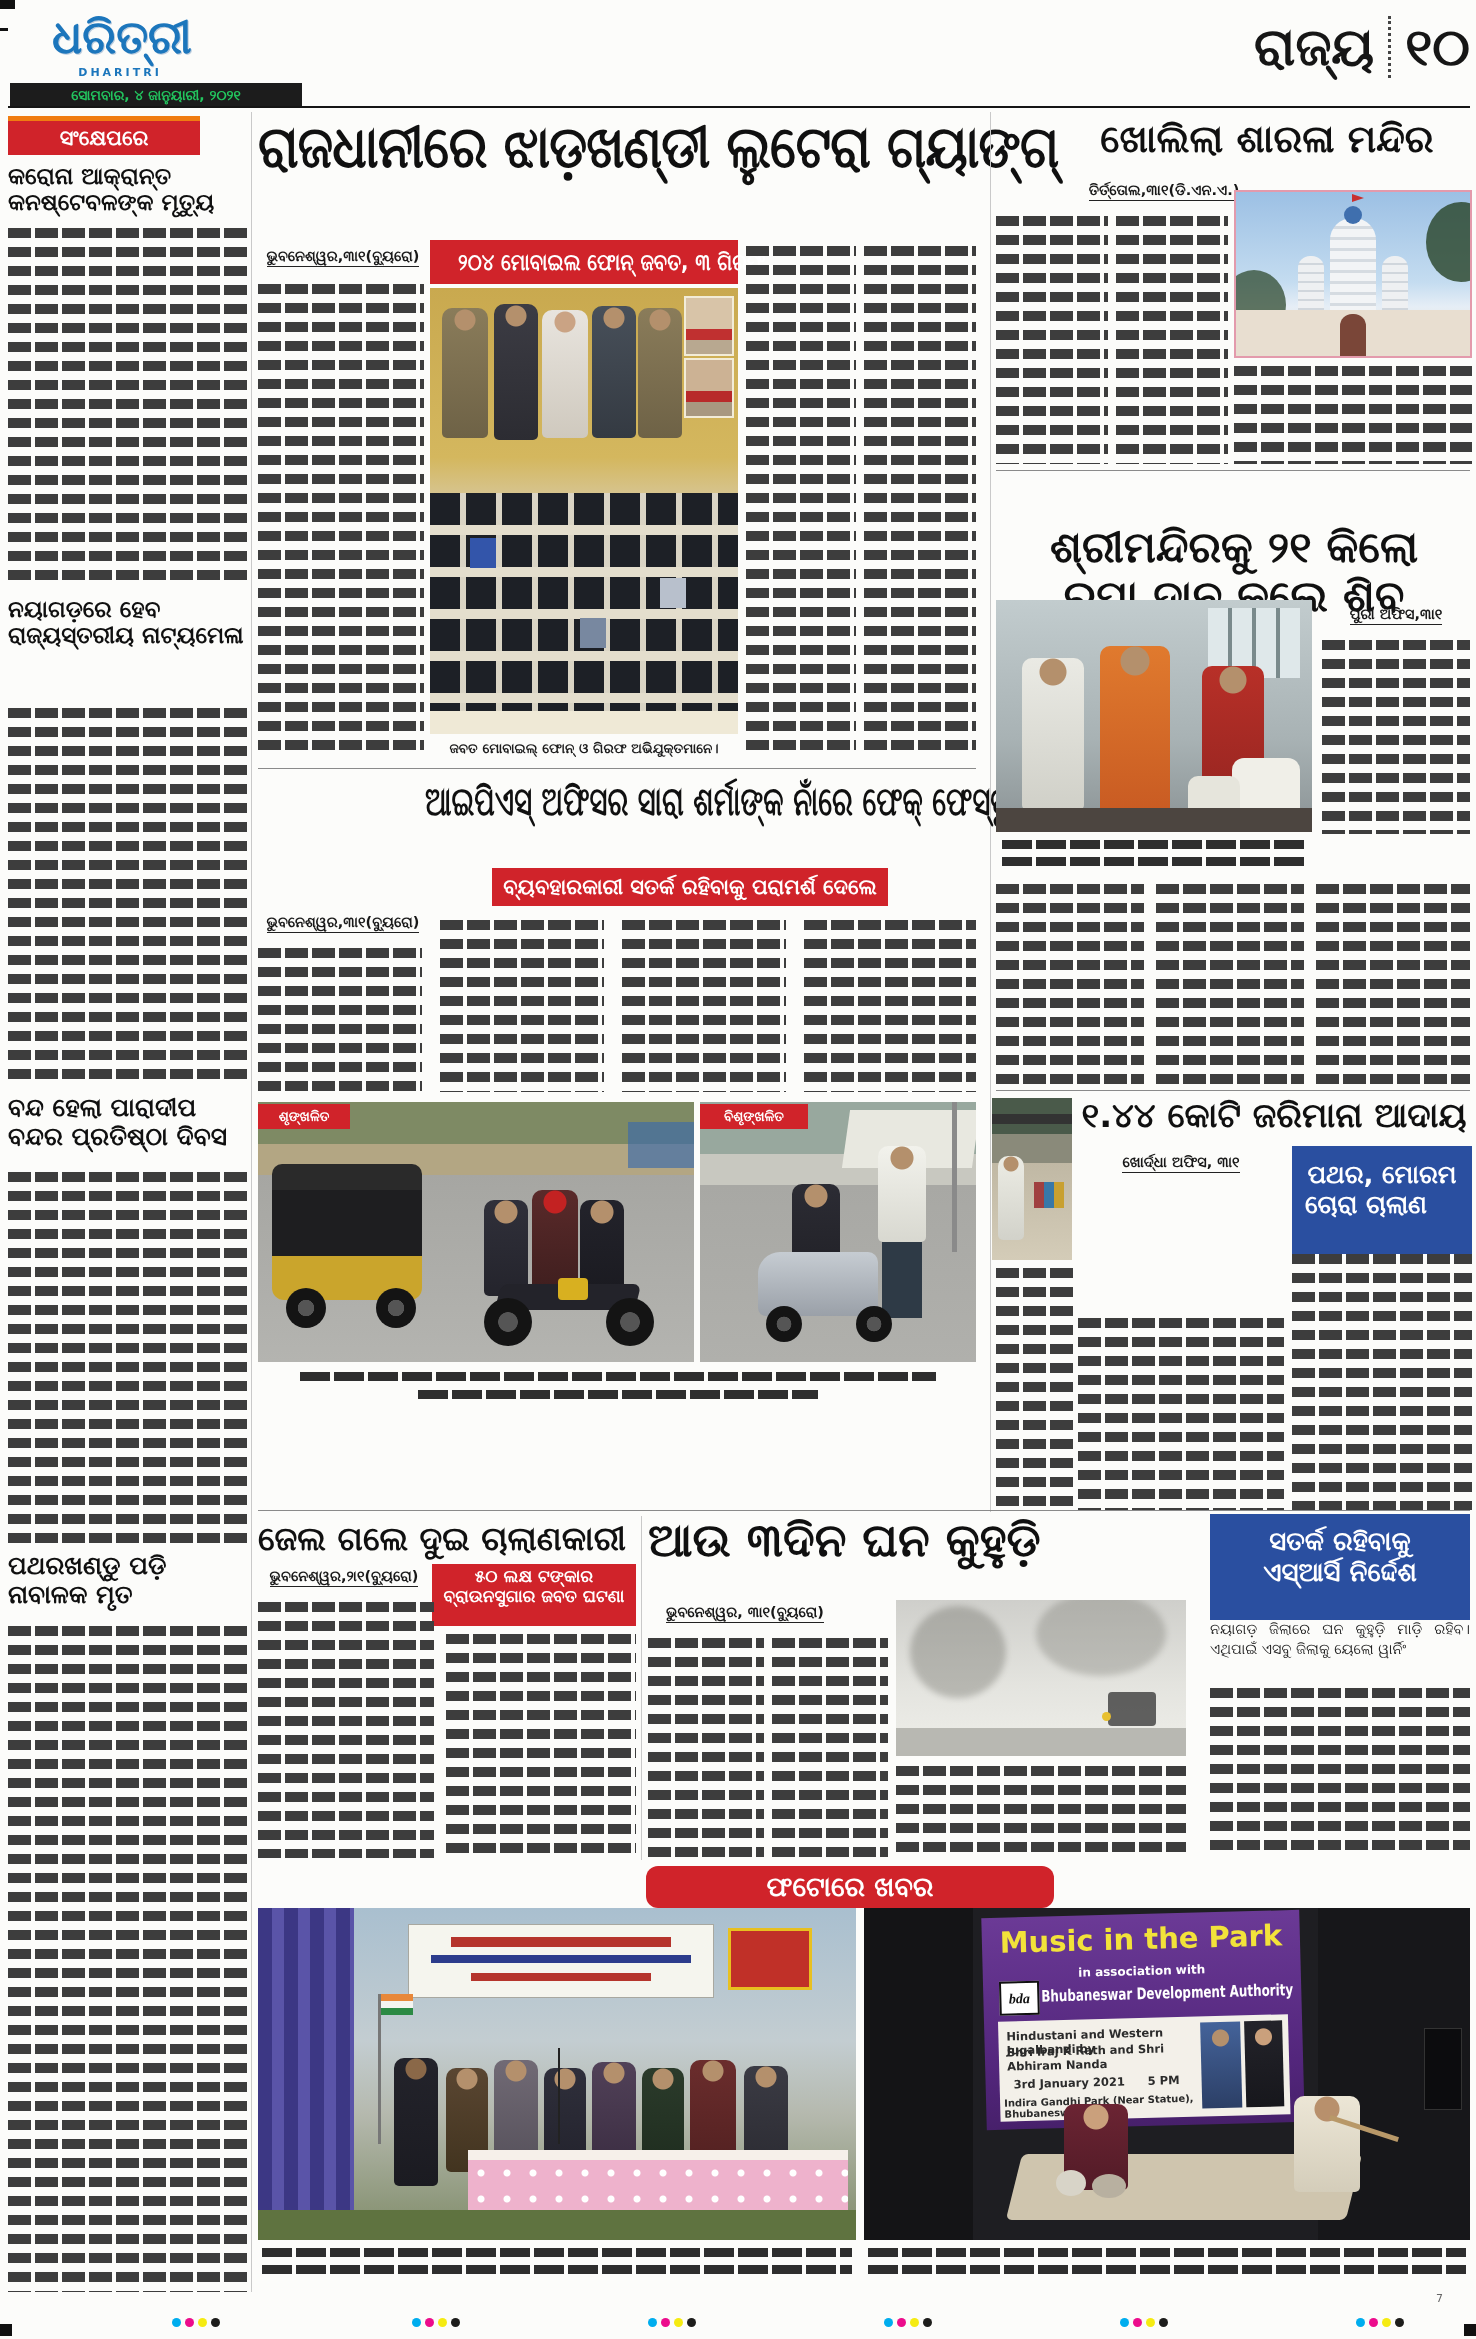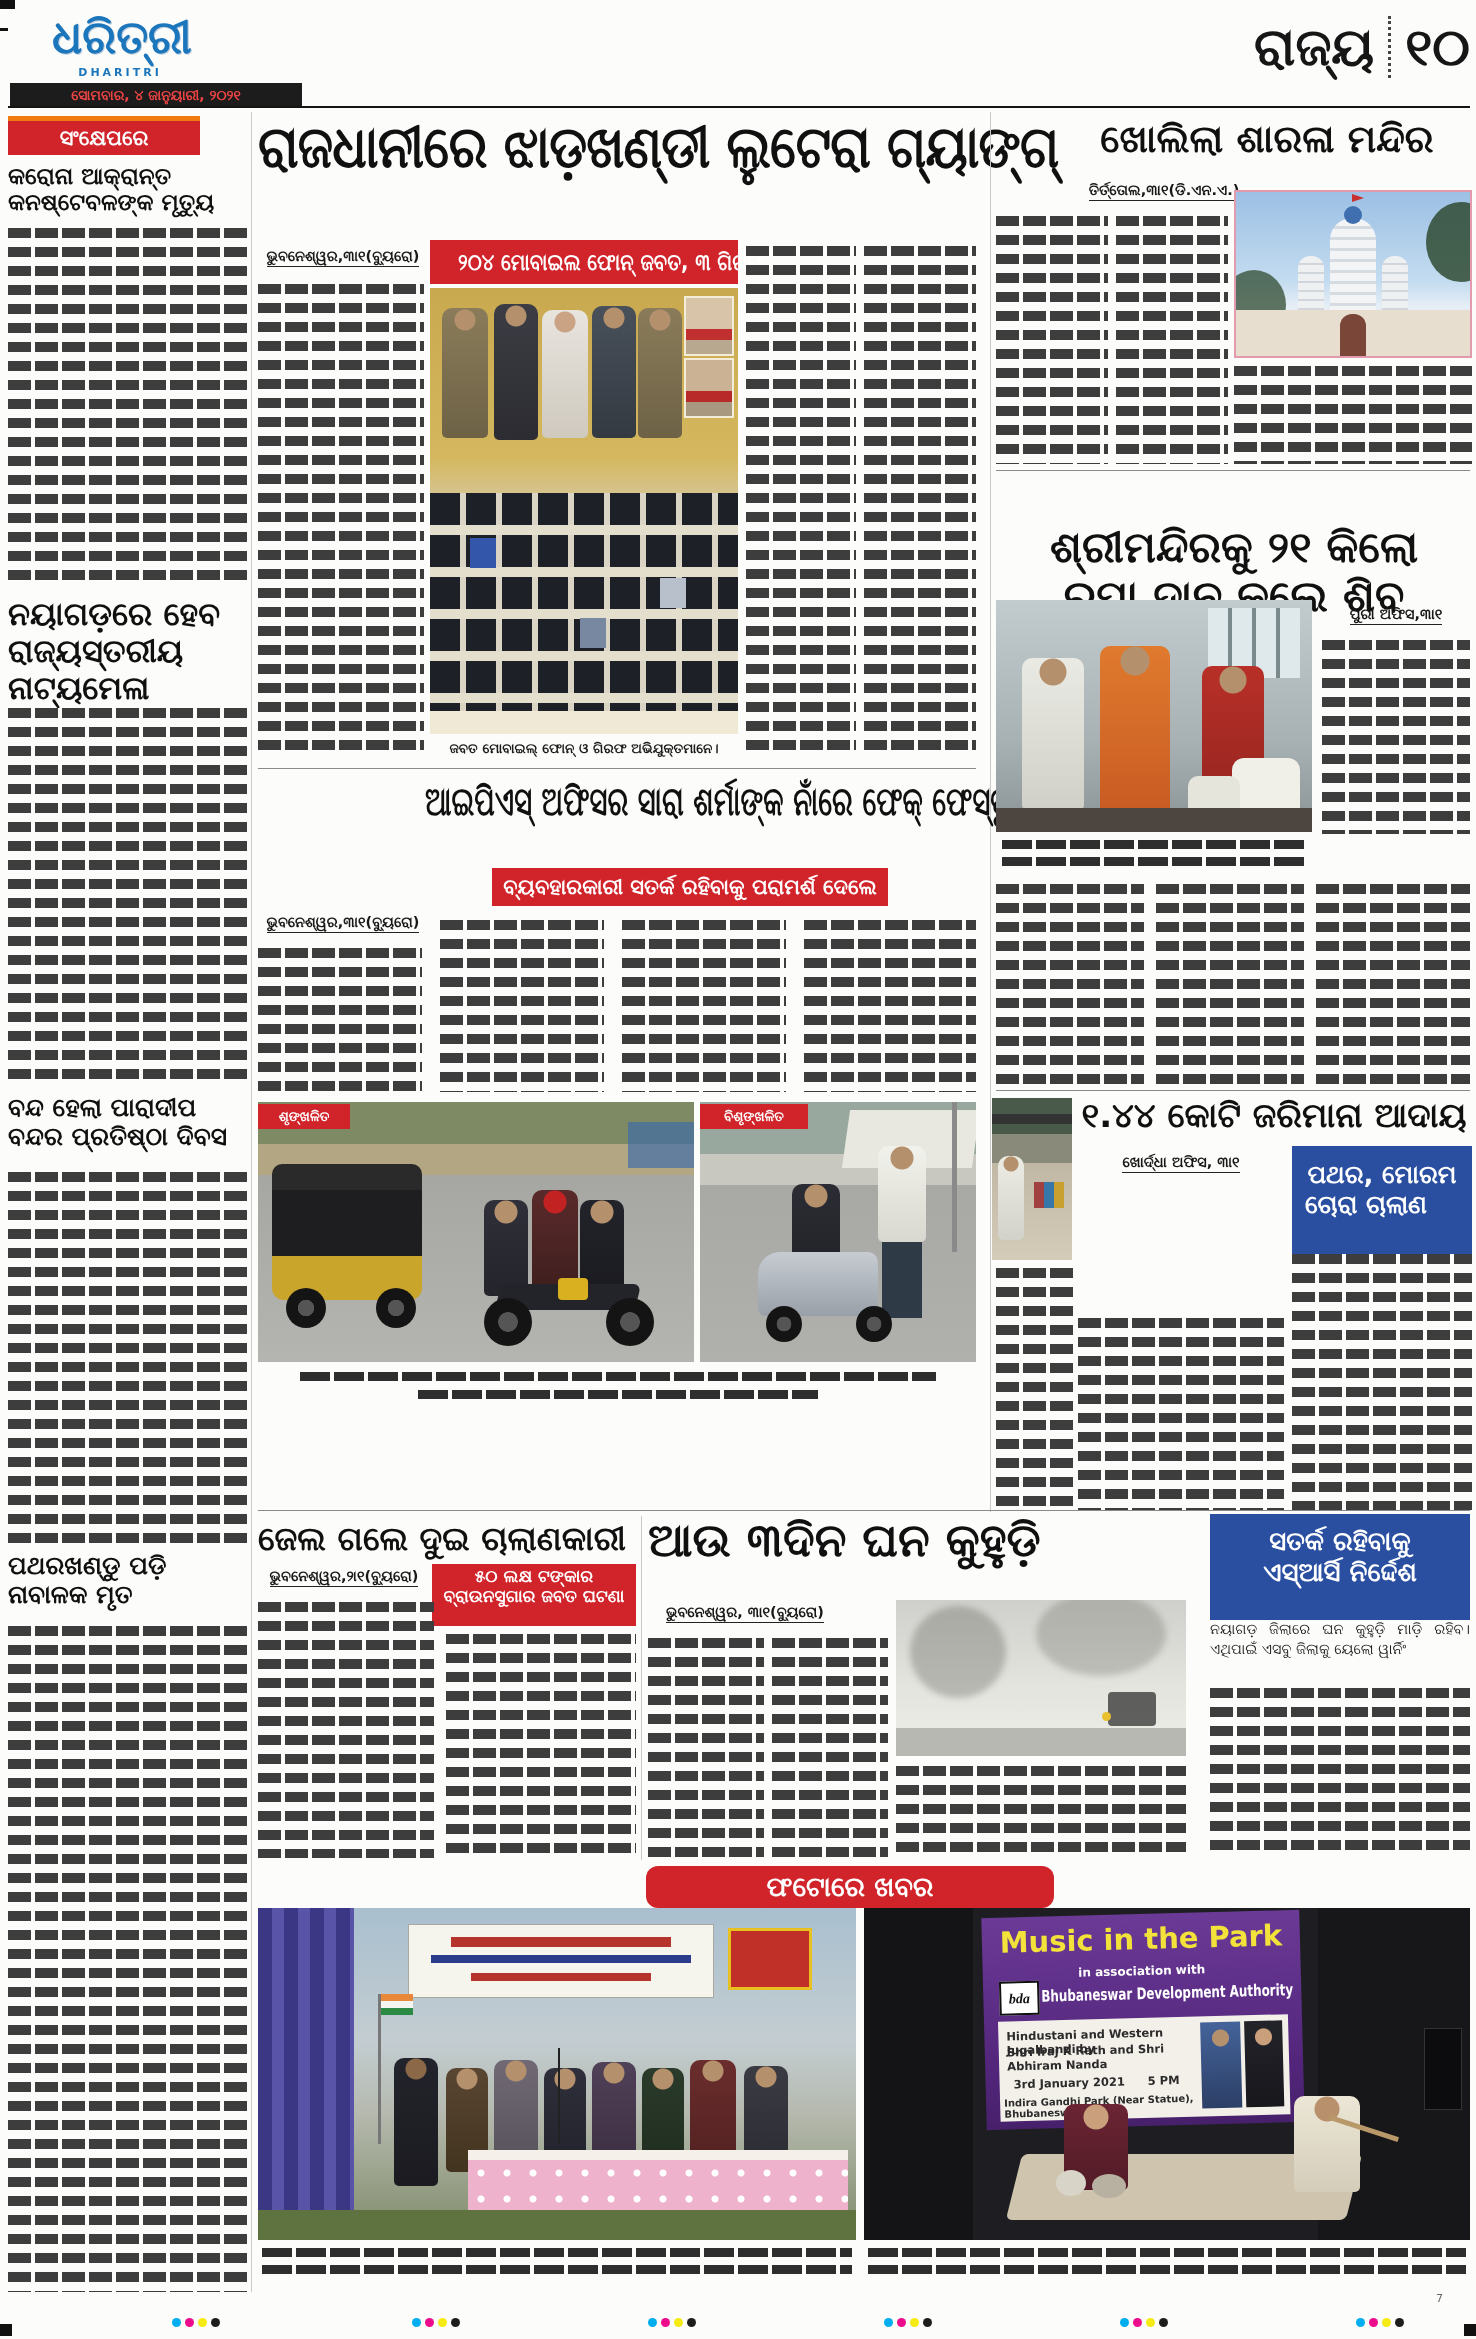--- a/index.html
+++ b/index.html
@@ -43,36 +43,36 @@
 
   <div class="b" style="left:50px;top:10px;width:140px;text-align:center;">
     <div style="width:140px;">
       <span style="font-size: 46px; font-weight: bold; color: rgb(28, 118, 188); text-shadow: rgb(187, 204, 221) 1px 1px 0px; display: inline-block; white-space: nowrap; transform-origin: center center; transform: scaleX(0.972222);">ଧରିତ୍ରୀ</span>
     </div>
     <div style="width:140px;margin-top:-4px;">
       <span style="font-size: 11px; font-weight: bold; letter-spacing: 3px; color: rgb(28, 118, 188); display: inline-block; white-space: nowrap;">DHARITRI</span>
     </div>
   </div>
   <div class="b" style="left:10px;top:83px;width:292px;height:23px;background:#1c1c1c;text-align:center;line-height:23px;">
-    <span style="color: #ef4444; font-weight: bold; font-size: 14px; display: inline-block; white-space: nowrap;">ସୋମବାର, ୪ ଜାନୁୟାରୀ, ୨୦୨୧</span>
+    <span style="color: #22c55e; font-weight: bold; font-size: 14px; display: inline-block; white-space: nowrap;">ସୋମବାର, ୪ ଜାନୁୟାରୀ, ୨୦୨୧</span>
   </div>
   <div class="b" style="left:1075px;top:8px;width:395px;height:78px;display:flex;align-items:center;justify-content:flex-end;gap:14px;">
     <span style="font-size:52px;font-weight:bold;color:#161616;">ରାଜ୍ୟ</span>
     <span style="height:62px;border-left:3px dotted #444;"></span>
     <span style="font-size:52px;font-weight:bold;color:#161616;">୧୦</span>
   </div>
   <div class="hr2" style="left:8px;top:106px;width:1462px;"></div>
 
   <div class="b" style="left:8px;top:116px;width:192px;height:5px;background:#f07c10;"></div>
   <div class="redbox" style="left:8px;top:121px;width:192px;height:34px;line-height:34px;">
     <span style="font-size: 21px; display: inline-block; white-space: nowrap;">ସଂକ୍ଷେପରେ</span>
   </div>
   <div class="hl" style="left:8px;top:163px;width:240px;font-size:23px;">କରୋନା ଆକ୍ରାନ୍ତ କନଷ୍ଟେବଳଙ୍କ ମୃତ୍ୟୁ</div>
   <div class="fx" style="left:8px;top:228px;width:240px;height:358px;"></div>
-  <div class="hl" style="left:8px;top:596px;width:240px;font-size:32px;">ନୟାଗଡ଼ରେ ହେବ ରାଜ୍ୟସ୍ତରୀୟ ନାଟ୍ୟମେଳା</div>
+  <div class="hl" style="left:8px;top:596px;width:240px;font-size:23px;">ନୟାଗଡ଼ରେ ହେବ ରାଜ୍ୟସ୍ତରୀୟ ନାଟ୍ୟମେଳା</div>
   <div class="fx" style="left:8px;top:708px;width:240px;height:376px;"></div>
   <div class="hl" style="left:8px;top:1094px;width:240px;font-size:25px;">ବନ୍ଦ ହେଲା ପାରାଦୀପ ବନ୍ଦର ପ୍ରତିଷ୍ଠା ଦିବସ</div>
   <div class="fx" style="left:8px;top:1172px;width:240px;height:372px;"></div>
   <div class="hl" style="left:8px;top:1552px;width:240px;font-size:25px;">ପଥରଖଣ୍ଡୁ ପଡ଼ି ନାବାଳକ ମୃତ</div>
   <div class="fx" style="left:8px;top:1626px;width:240px;height:666px;"></div>
   <div class="vr" style="left:251px;top:112px;height:2180px;"></div>
 
   <div class="b" style="left:258px;top:114px;width:800px;">
     <span class="hl" style="position: static; font-size: 58px; letter-spacing: -1px; display: inline-block; white-space: nowrap; transform-origin: left center; transform: scaleX(0.882029);">ରାଜଧାନୀରେ ଝାଡ଼ଖଣ୍ଡୀ ଲୁଟେରା ଗ୍ୟାଙ୍ଗ୍</span>
   </div>

